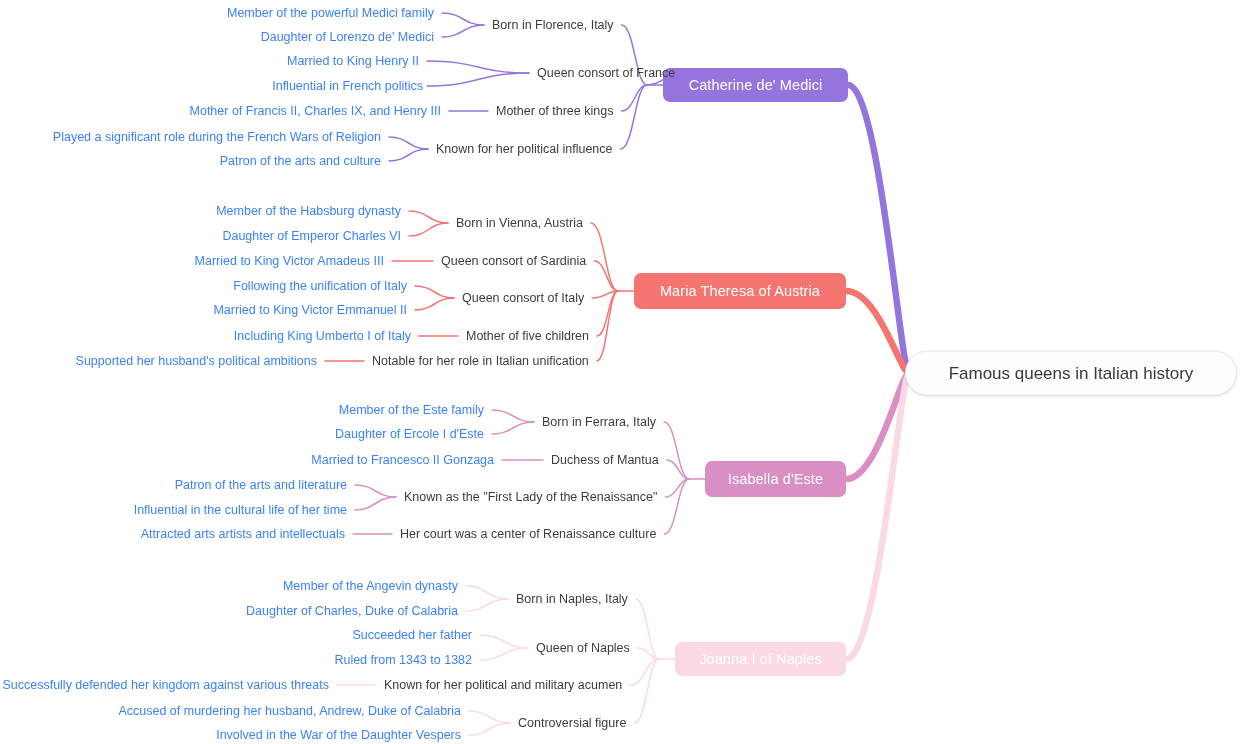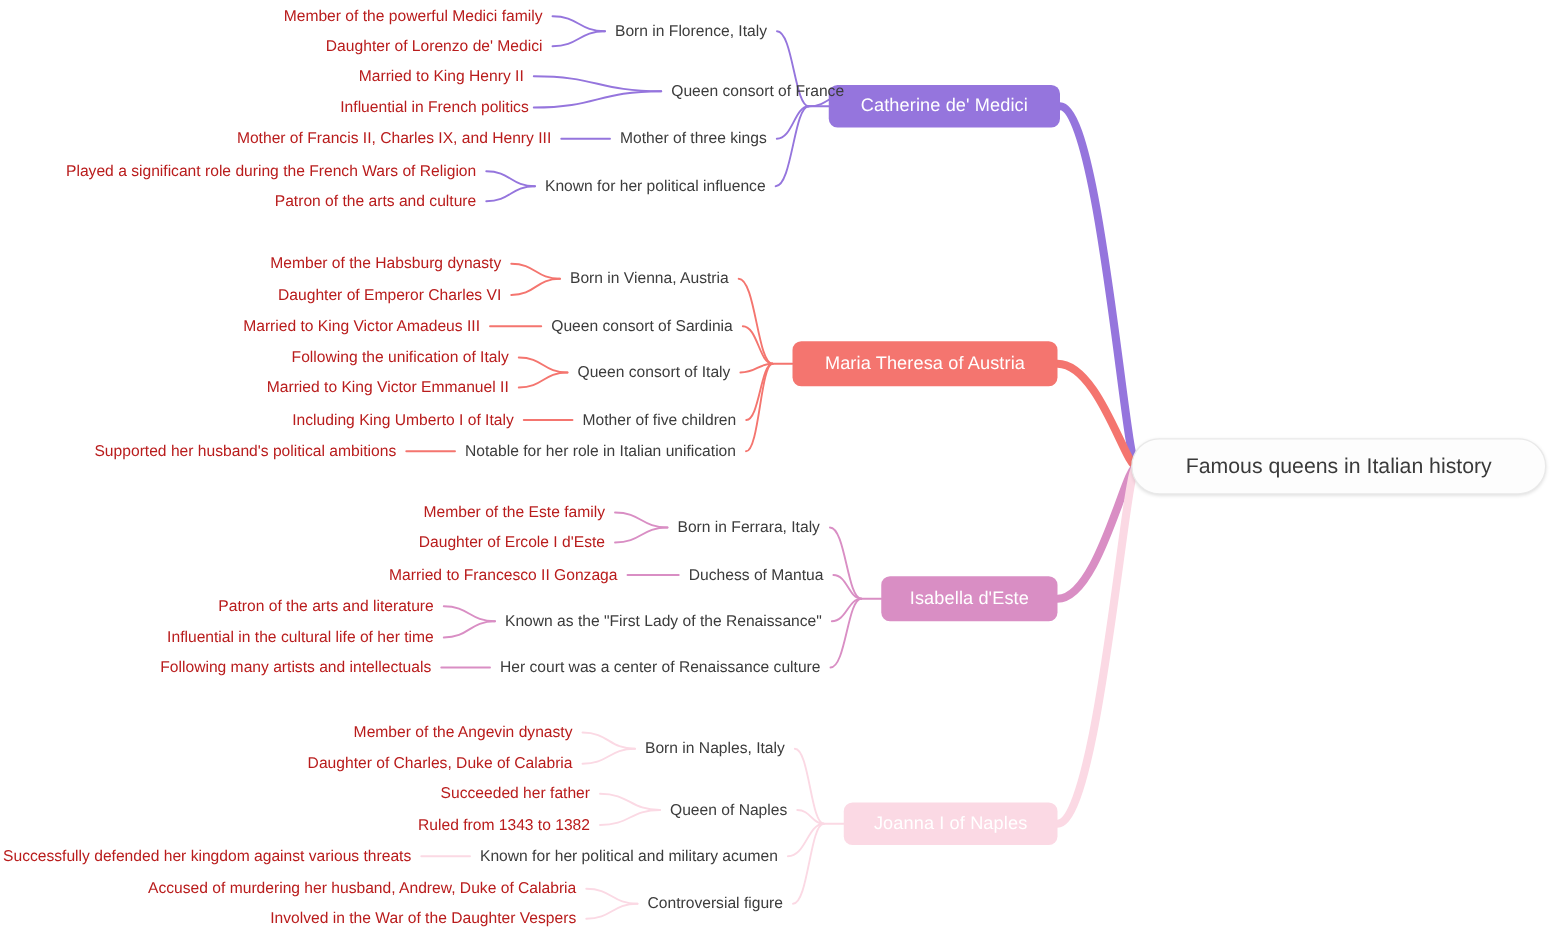--- a/index.html
+++ b/index.html
@@ -7,21 +7,21 @@
     position:relative;
     width:1240px;height:744px;
     background:#ffffff;
     font-family:"Liberation Sans",sans-serif;
     overflow:hidden;
   }
   #wires{position:absolute;left:0;top:0;width:1240px;height:744px;pointer-events:none;}
   .leaf{
     position:absolute;
     font-size:12.5px;
-    color:#b91c1c;
+    color:#3b82f6;
     white-space:nowrap;
     text-align:right;
     transform:translateY(-50%);
     line-height:1;
   }
   .sub{
     position:absolute;
     font-size:12.5px;
     color:#3c3c3c;
     white-space:nowrap;
@@ -143,21 +143,21 @@
       <div class="node" style="left: 705px; top: 479px; width: 141px; height: 36px; background: rgb(217, 142, 196);">Isabella d'Este</div>
       <div class="sub" style="left: 542px; top: 422px;">Born in Ferrara, Italy</div>
       <div class="leaf" style="right: 756px; top: 410px;">Member of the Este family</div>
       <div class="leaf" style="right: 756px; top: 434px;">Daughter of Ercole I d'Este</div>
       <div class="sub" style="left: 551px; top: 460px;">Duchess of Mantua</div>
       <div class="leaf" style="right: 746px; top: 460px;">Married to Francesco II Gonzaga</div>
       <div class="sub" style="left: 404px; top: 497px;">Known as the "First Lady of the Renaissance"</div>
       <div class="leaf" style="right: 893px; top: 485px;">Patron of the arts and literature</div>
       <div class="leaf" style="right: 893px; top: 510px; margin-left: 20px;">Influential in the cultural life of her time</div>
       <div class="sub" style="left: 400px; top: 534px;">Her court was a center of Renaissance culture</div>
-      <div class="leaf" style="right: 895px; top: 534px;">Following many artists and intellectuals</div>
+      <div class="leaf" style="right: 895px; top: 534px;">Attracted arts artists and intellectuals</div>
       <div class="node" style="left: 675px; top: 659px; width: 171px; height: 34px; background: rgb(251, 217, 228);">Joanna I of Naples</div>
       <div class="sub" style="left: 516px; top: 599px;">Born in Naples, Italy</div>
       <div class="leaf" style="right: 782px; top: 586px;">Member of the Angevin dynasty</div>
       <div class="leaf" style="right: 782px; top: 611px;">Daughter of Charles, Duke of Calabria</div>
       <div class="sub" style="left: 536px; top: 648px;">Queen of Naples</div>
       <div class="leaf" style="right: 768px; top: 635px;">Succeeded her father</div>
       <div class="leaf" style="right: 768px; top: 660px;">Ruled from 1343 to 1382</div>
       <div class="sub" style="left: 384px; top: 685px;">Known for her political and military acumen</div>
       <div class="leaf" style="right: 911px; top: 685px;">Successfully defended her kingdom against various threats</div>
       <div class="sub" style="left: 518px; top: 723px;">Controversial figure</div>

